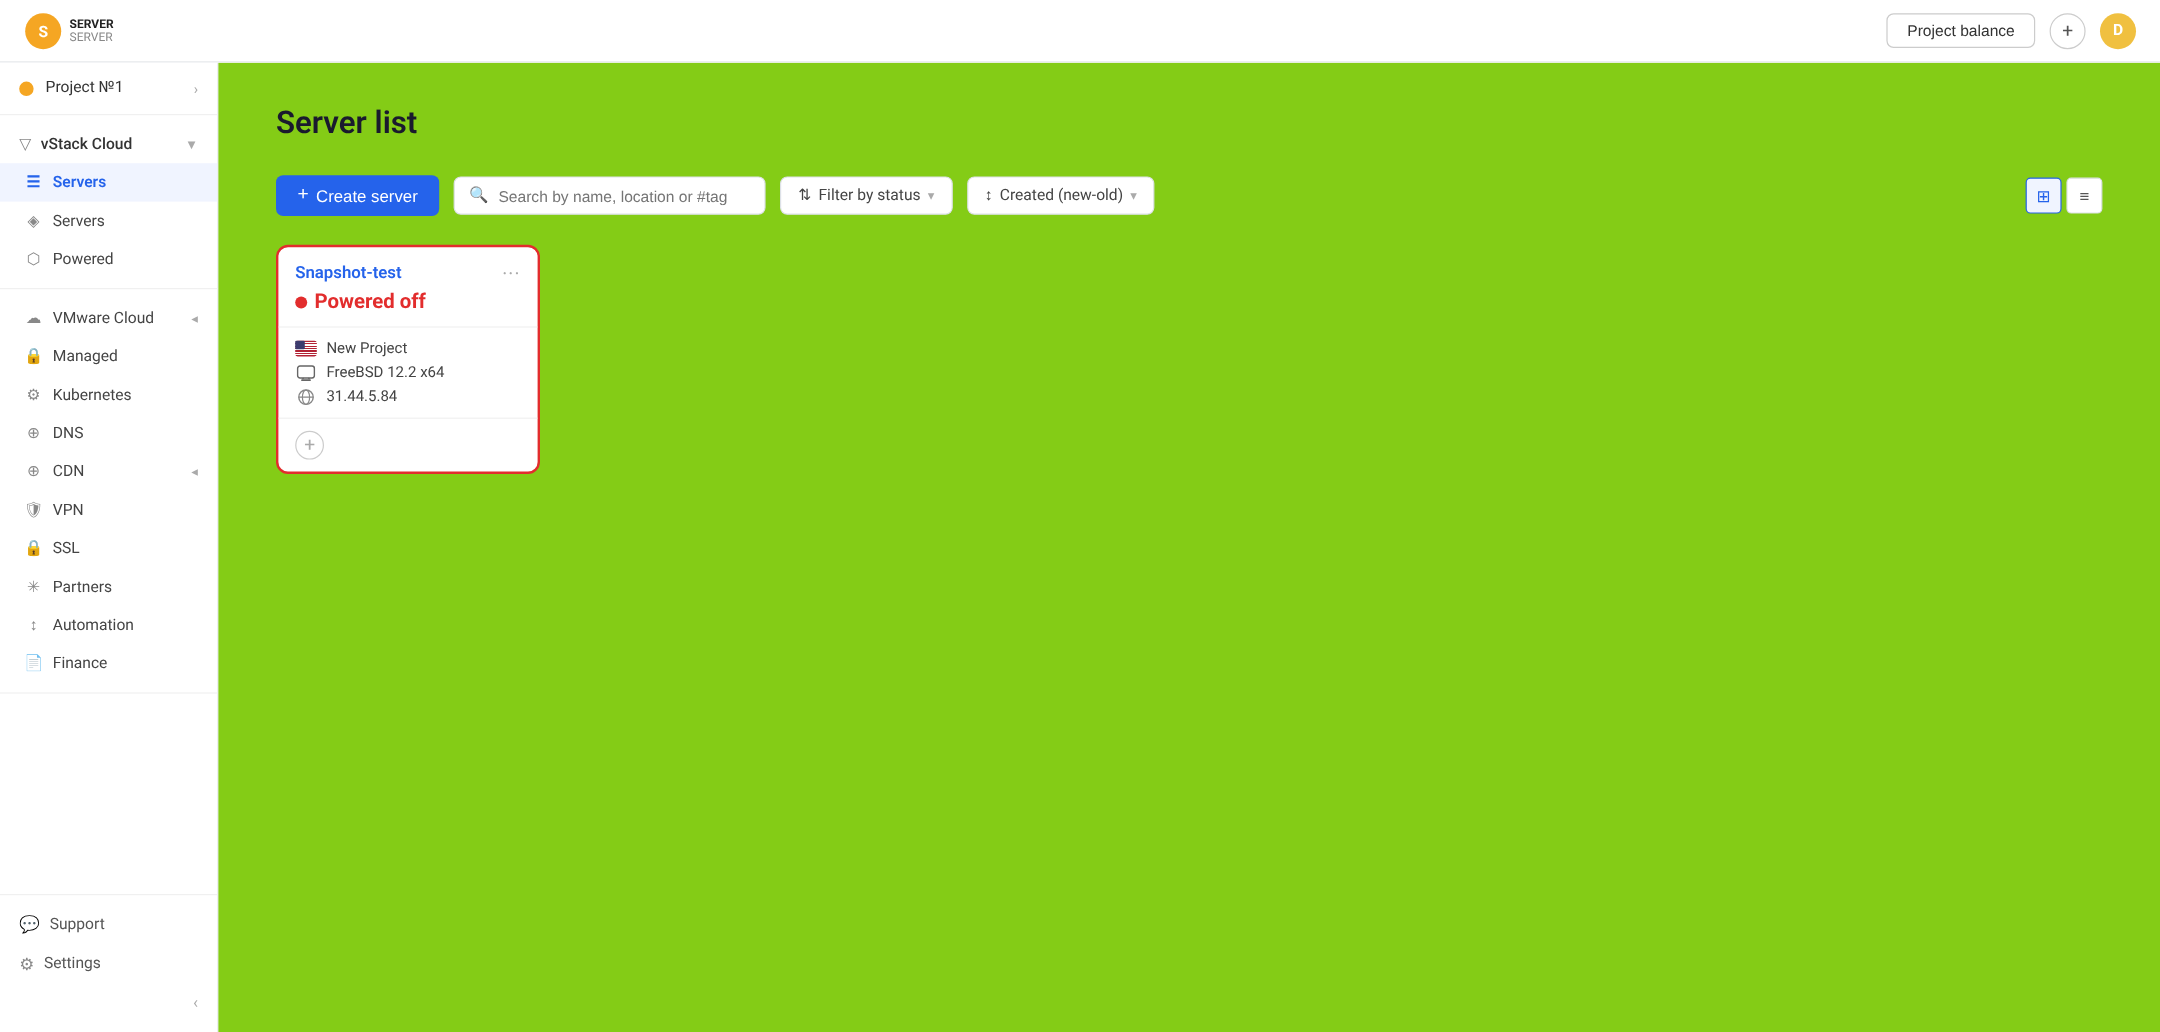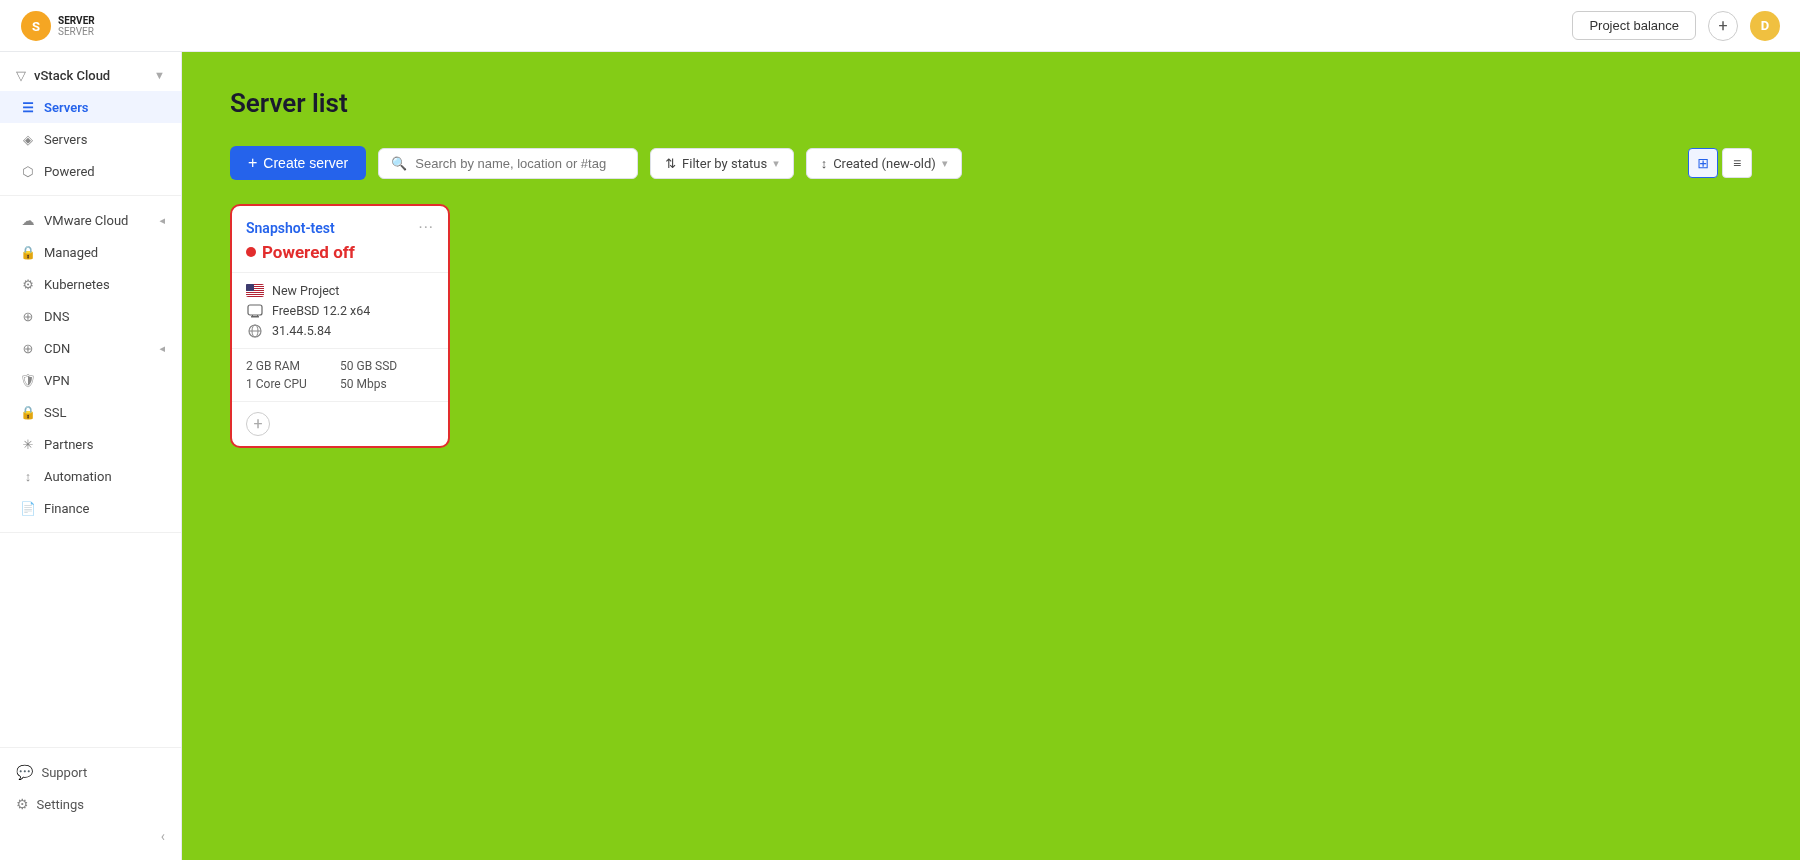--- a/index.html
+++ b/index.html
@@ -272,20 +272,21 @@
       color: #555;
       font-size: 14px;
     }
     .view-btn.active { background: #f0f4ff; border-color: #2563eb; color: #2563eb; }
 
     
     .server-grid {
       display: flex;
       flex-wrap: wrap;
       gap: 20px;
+      text-align: right;
     }
     .server-card {
       width: 220px;
       background: #fff;
       border-radius: 10px;
       border: 2px solid #e22d2d;
       overflow: hidden;
       position: relative;
     }
     .card-header {
@@ -435,20 +436,25 @@
       <span>+</span>
     </div>
     <div class="avatar-btn">D</div>
   </div>
 </nav>
 
 <div class="layout">
 
   <aside class="sidebar">
 
+    <div class="sidebar-project">
+      <div class="project-dot"></div>
+      <span class="project-label">Project №1</span>
+      <span class="project-arrow">›</span>
+    </div>
 
     <div class="sidebar-section">
       <div class="sidebar-section-header">
         <span style="font-size:13px;color:#888;">▽</span>
         <span>vStack Cloud</span>
         <span class="arrow">▼</span>
       </div>
       <div class="sidebar-item active">
         <span class="item-icon">☰</span>
         <span>Servers</span>
@@ -590,26 +596,20 @@
             <div class="detail-icon">
               <svg width="16" height="14" viewBox="0 0 16 14" fill="none">
                 <circle cx="8" cy="7" r="6" stroke="#888" stroke-width="1.2" fill="none"></circle>
                 <ellipse cx="8" cy="7" rx="3" ry="6" stroke="#888" stroke-width="1" fill="none"></ellipse>
                 <line x1="2" y1="7" x2="14" y2="7" stroke="#888" stroke-width="1"></line>
               </svg>
             </div>
             <span>31.44.5.84</span>
           </div>
         </div>
-        <div class="card-specs">
-          <span class="spec-item">2 GB RAM</span>
-          <span class="spec-item">50 GB SSD</span>
-          <span class="spec-item">1 Core CPU</span>
-          <span class="spec-item">50 Mbps</span>
-        </div>
         <div class="card-add">
           <div class="add-circle">
             <span style="line-height:1;margin-top:-1px;">+</span>
           </div>
         </div>
       </div>
     </div>
   </main>
 </div>
 

